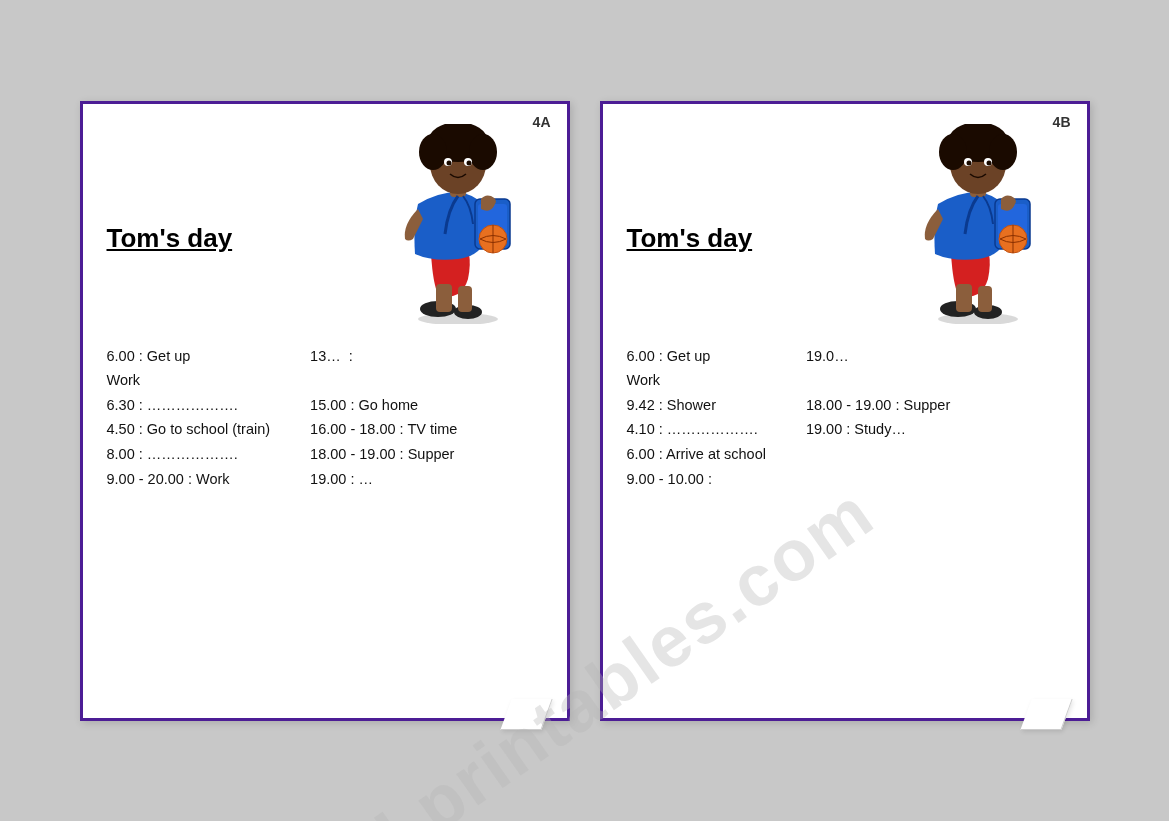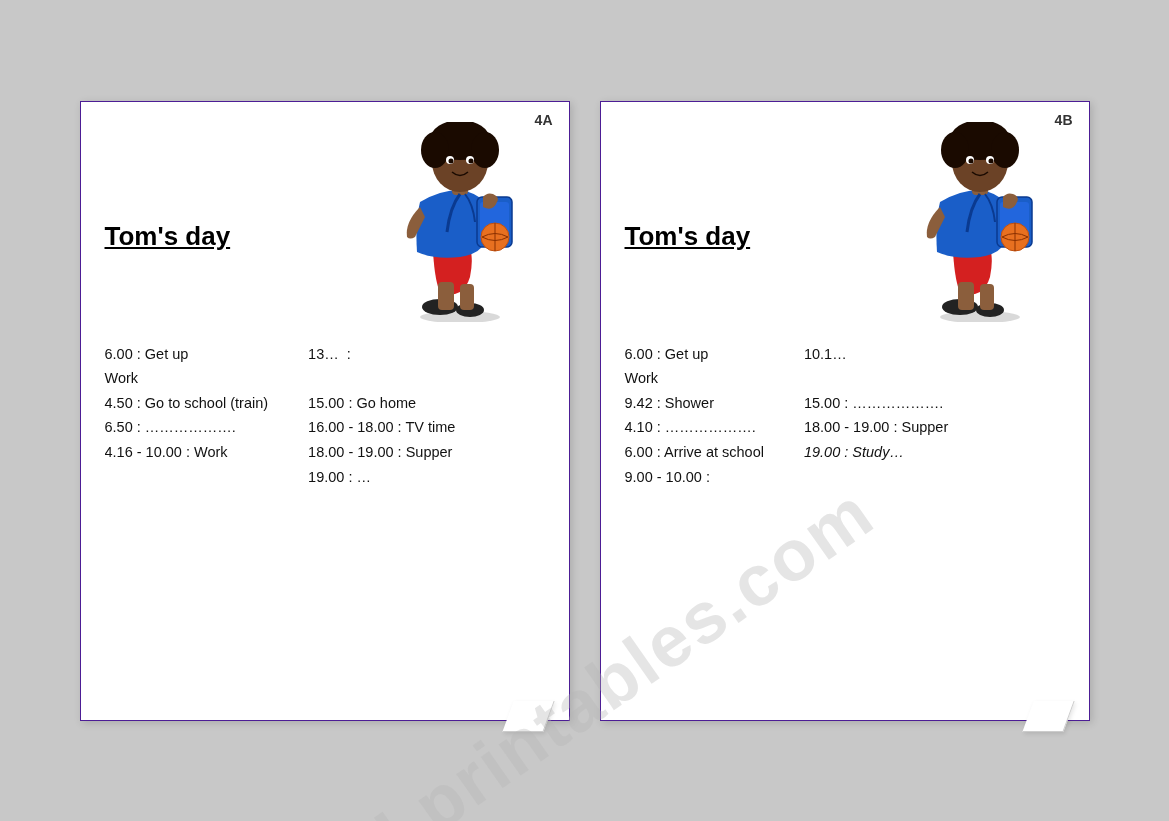--- a/index.html
+++ b/index.html
@@ -35,21 +35,21 @@
       display: flex;
       gap: 30px;
       align-items: flex-start;
       padding: 20px;
     }
 
     .card {
       width: 490px;
       min-height: 620px;
       background: white;
-      border: 1px solid #4c1d95;
+      border: 3px solid #4c1d95;
       position: relative;
       padding: 20px 24px 30px 24px;
       box-shadow: 2px 2px 8px rgba(0,0,0,0.15);
     }
 
     .card::after {
       content: '';
       position: absolute;
       bottom: -12px;
       right: 20px;
@@ -165,23 +165,24 @@
           <path d="M80 72 Q88 82 90 100" stroke="#0a3a90" stroke-width="2" fill="none"></path>
         </svg>
       </div>
     </div>
 
     <div class="schedule">
       <div style="display:flex; gap:40px;">
         <div>
           <div>6.00 : Get up</div>
           <div>Work</div>
+          <div>6.30 : ……………….</div>
           <div>4.50 : Go to school (train)</div>
-          <div>6.50 : ……………….</div>
-          <div style="overflow:hidden; max-height:22px;">4.16 - 10.00 : Work</div>
+          <div>8.00 : ……………….</div>
+          <div style="overflow:hidden; max-height:22px;">9.00 - 20.00 : Work</div>
         </div>
         <div>
           <div>13… &nbsp;: </div>
           <div>&nbsp;</div>
           <div>15.00 : Go home</div>
           <div>16.00 - 18.00 : TV time</div>
           <div>18.00 - 19.00 : Supper</div>
           <div style="overflow:hidden; max-height:22px;">19.00 : …</div>
         </div>
       </div>
@@ -244,23 +245,22 @@
       <div style="display:flex; gap:40px;">
         <div>
           <div>6.00 : Get up</div>
           <div>Work</div>
           <div>9.42 : Shower</div>
           <div>4.10 : ……………….</div>
           <div>6.00 : Arrive at school</div>
           <div style="overflow:hidden; max-height:22px;">9.00 - 10.00 :</div>
         </div>
         <div>
-          <div>10.1…</div>
+          <div>19.0…</div>
           <div>&nbsp;</div>
-          <div>15.00 : ……………….</div>
           <div>18.00 - 19.00 : Supper</div>
-          <div style="overflow:hidden; max-height:22px;font-style:italic;">19.00 : Study…</div>
+          <div style="overflow:hidden; max-height:22px;">19.00 : Study…</div>
         </div>
       </div>
     </div>
   </div>
 
 </div>
 
 </body></html>

